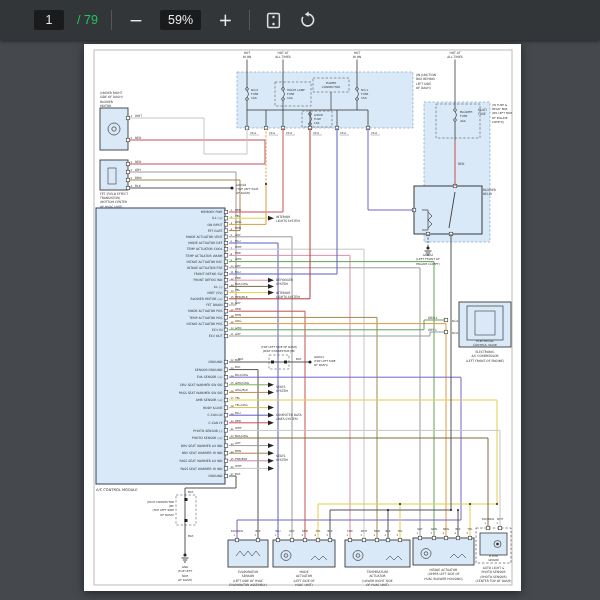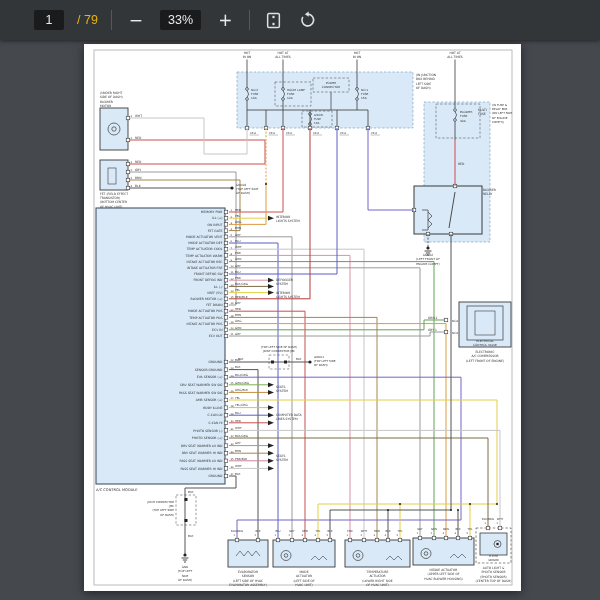--- a/index.html
+++ b/index.html
@@ -1,37 +1,37 @@
 <!DOCTYPE html>
 <html><head>
 <meta charset="utf-8">
 <style>
   html,body{margin:0;padding:0;}
   body{width:600px;height:600px;background:#45484d;font-family:"Liberation Sans",sans-serif;overflow:hidden;position:relative;}
   .toolbar{position:absolute;top:0;left:0;width:600px;height:40px;background:#323639;display:flex;align-items:center;gap:13px;padding-left:34px;box-sizing:border-box;box-shadow:0 1px 4px rgba(0,0,0,.5);z-index:5;}
   .chip{background:#191b1c;color:#e8eaed;font-size:12.5px;padding:3px 8px;border-radius:2px;text-align:center;line-height:14px;}
   .page-chip{min-width:14px;}
-  .of{color:#eab308;font-size:12.5px;}
+  .of{color:#22c55e;font-size:12.5px;}
   .sep{width:1px;height:20px;background:#55585b;}
   .tb-btn{background:none;border:none;color:#e8eaed;font-size:17px;line-height:16px;cursor:pointer;padding:0 4px;font-family:"DejaVu Sans",sans-serif;}
   .icon-btn{background:none;border:none;padding:2px;cursor:pointer;display:flex;align-items:center;}
   .icon-btn svg{display:block;}
   .canvas{position:absolute;top:40px;left:0;width:600px;height:560px;background:#45484d;}
   .page{position:absolute;left:84px;top:4px;width:437px;height:547px;background:#ffffff;box-shadow:0 2px 9px rgba(0,0,0,.5);}
   .page svg{display:block;font-family:"DejaVu Sans",sans-serif;}
 </style>
 </head>
 <body>
 
 <div class="toolbar">
   <div class="chip page-chip">1</div>
   <span class="of">/ 79</span>
   <div class="sep"></div>
   <button class="tb-btn">−</button>
-  <div class="chip">33%</div>
+  <div class="chip">59%</div>
   <button class="tb-btn">+</button>
   <div class="sep"></div>
   <button class="icon-btn">
     <svg width="17" height="17" viewBox="0 0 16 16">
       <rect x="2.5" y="1.5" width="11" height="13" rx="1.2" fill="none" stroke="#dfe1e4" stroke-width="1.4"></rect>
       <rect x="7" y="3.6" width="2" height="2.2" fill="#dfe1e4"></rect>
       <rect x="7" y="10.2" width="2" height="2.2" fill="#dfe1e4"></rect>
     </svg>
   </button>
   <button class="icon-btn">

